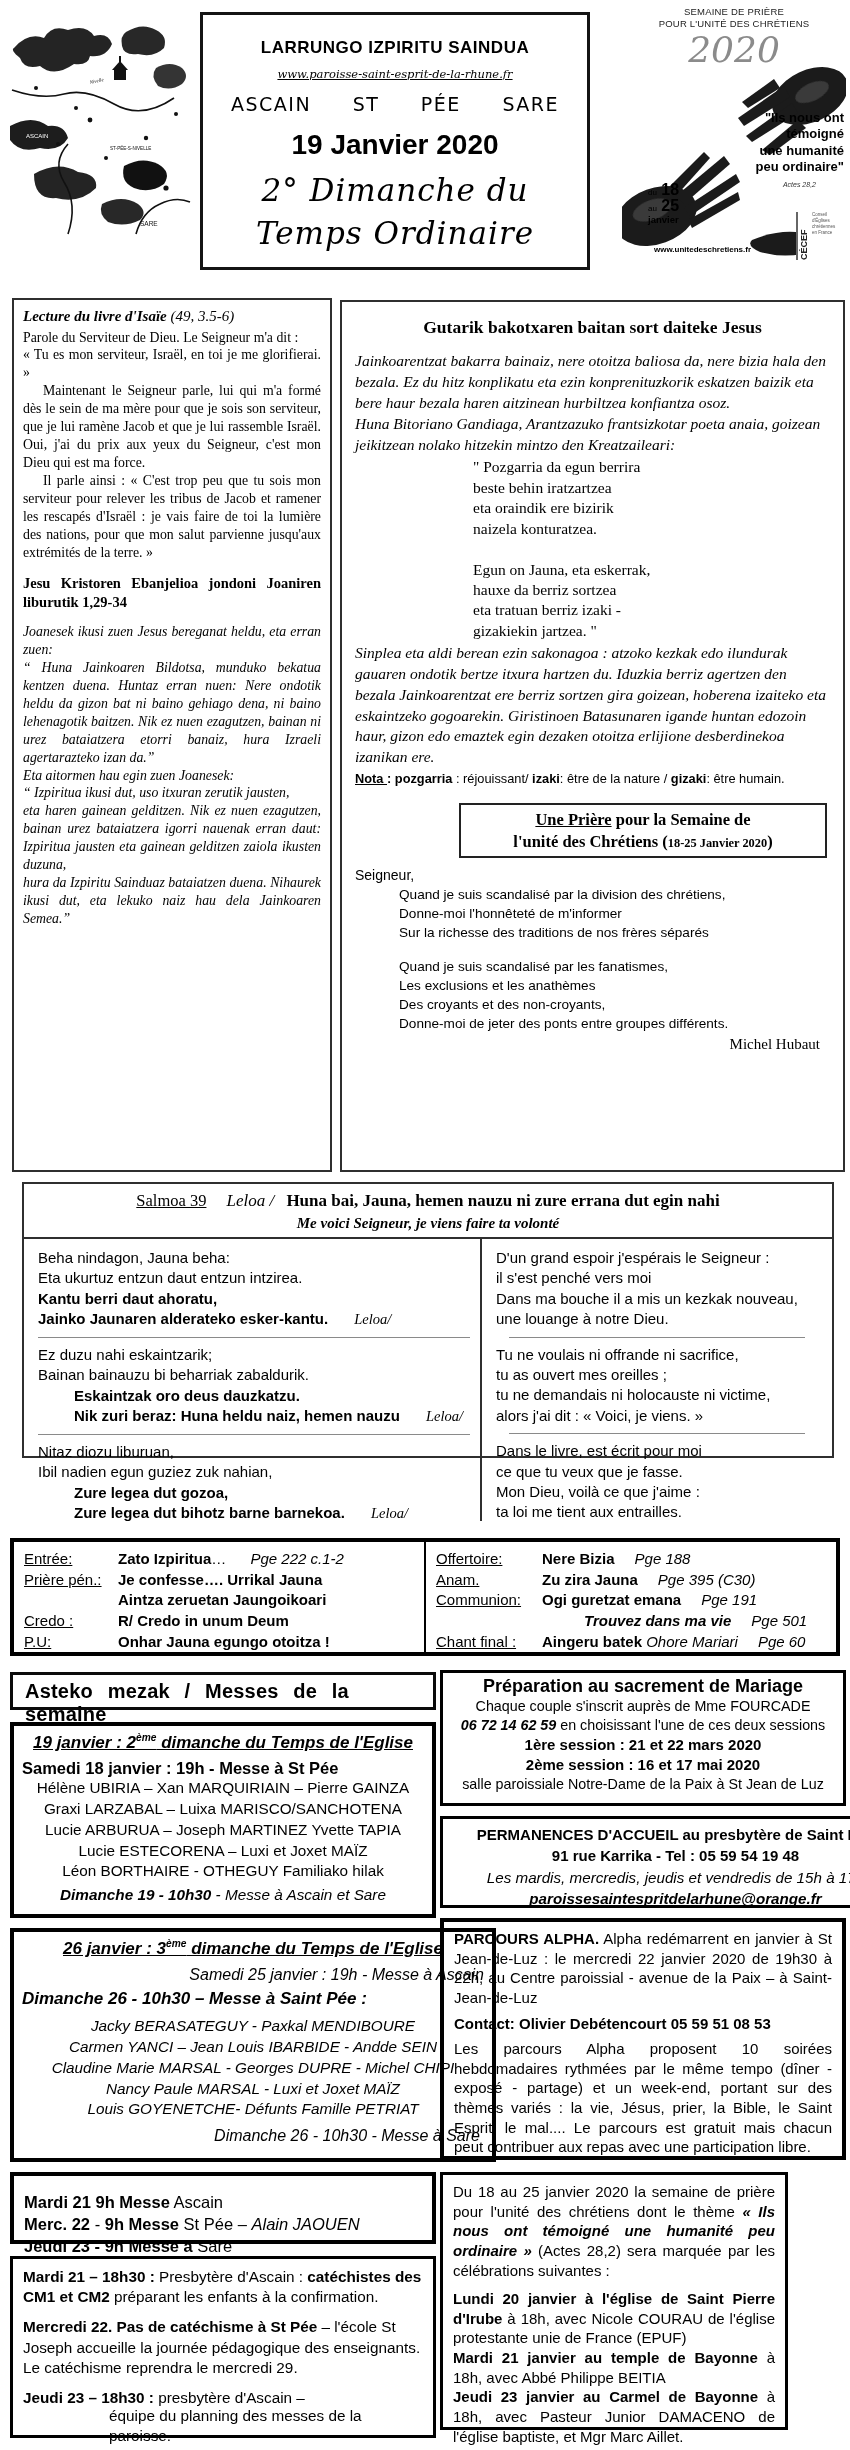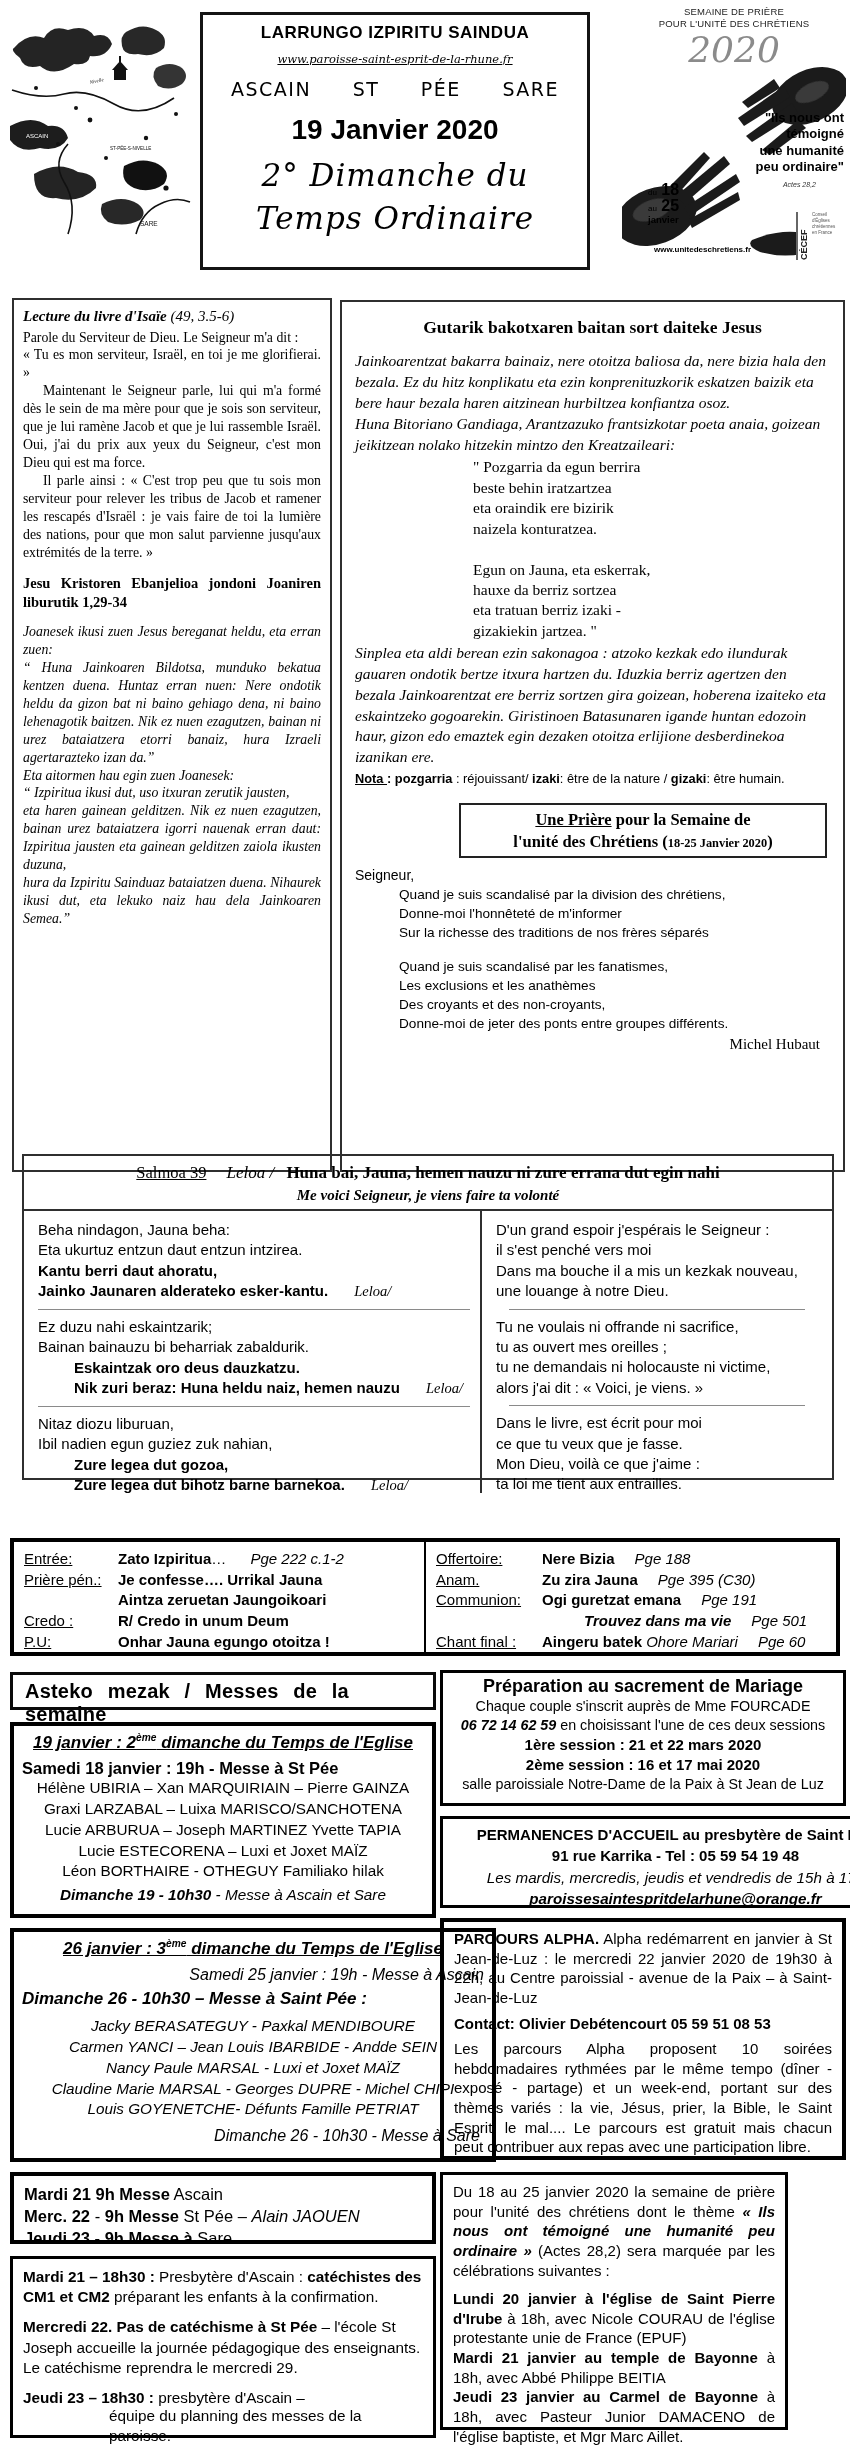--- a/index.html
+++ b/index.html
@@ -12,21 +12,21 @@
   .s-bi{font-weight:700;font-style:italic}
   .s-bu{font-weight:700;text-decoration:underline}
   .s-bs{font-weight:700;font-size:.75em}
   .s-h{font-weight:700;font-style:italic}
   .s-sup{font-weight:700;font-style:italic;vertical-align:super;font-size:.6em}
   .s-ig{font-style:italic;margin-left:20px}
 
   
   #map{left:6px;top:18px;width:188px;height:218px;}
   #hcenter{left:200px;top:12px;width:390px;height:258px;border:3px solid #141414;text-align:center;}
-  .hc-title{margin-top:8px;font-size:17px;font-weight:700;letter-spacing:.5px;}
+  .hc-title{margin-top:23px;font-size:17px;font-weight:700;letter-spacing:.5px;}
   .hc-url{margin-top:9px;font-size:11.5px;font-style:italic;text-decoration:underline;font-family:"DejaVu Serif",serif;}
   .hc-towns{margin-top:12px;font-size:19px;letter-spacing:1.5px;word-spacing:34px;font-family:"DejaVu Sans",sans-serif;}
   .hc-date{margin-top:14px;font-size:28px;font-weight:700;}
   .hc-script{margin-top:8px;font-size:31px;font-style:italic;font-family:"DejaVu Serif",serif;line-height:1.4;letter-spacing:1px;}
   #poster{left:622px;top:6px;width:224px;height:256px;}
   .po-head{font-size:9.5px;text-align:center;line-height:1.3;color:#222;letter-spacing:.2px;}
   .po-year{text-align:center;font-size:36px;font-style:italic;color:#8b8b8b;font-family:"DejaVu Serif",serif;line-height:1;margin-top:1px;}
   .po-hands{position:absolute;left:0;top:52px;width:224px;height:204px;}
   .po-quote{position:absolute;right:2px;top:104px;width:132px;text-align:right;font-weight:700;font-size:13px;line-height:1.25;}
   .po-ref{position:absolute;right:30px;top:175px;font-size:7px;font-style:italic;color:#333;}
@@ -53,21 +53,21 @@
   .poem-line{min-height:1.32em;}
   .nota{font-family:"Liberation Sans",sans-serif;font-size:12.8px;margin-top:2px;}
   .prayer-hbox{border:2px solid #222;width:352px;margin:16px 0 8px 104px;text-align:center;
                font-weight:700;font-size:16.5px;padding:4px 6px;line-height:1.3;}
   .prayer-open{font-family:"Liberation Sans",sans-serif;font-size:14px;}
   .prayer-line{font-family:"Liberation Sans",sans-serif;font-size:13.6px;margin-left:44px;line-height:1.42;}
   .stanza2{margin-top:14px;}
   .prayer-sig{font-family:"Liberation Serif",serif;text-align:right;font-size:15px;margin-right:10px;}
 
   
-  #psalm{left:22px;top:1154px;width:812px;height:326px;border:2px solid #2f2f2f;}
+  #psalm{left:22px;top:1182px;width:812px;height:276px;border:2px solid #2f2f2f;}
   .ps-head{padding:7px 10px 5px;border-bottom:2px solid #2f2f2f;font-family:"Liberation Serif",serif;}
   .ps-l1{text-align:center;font-size:16.5px;}
   .ps-label{text-decoration:underline;}
   .ps-leloa{font-style:italic;font-size:17px;margin:0 8px 0 16px;}
   .ps-ref{font-weight:700;font-size:17px;}
   .ps-l2{text-align:center;font-weight:700;font-style:italic;font-size:15px;margin-top:4px;}
   .ps-cols{display:flex;height:282px;}
   .ps-left{width:456px;padding:9px 10px 4px 14px;box-sizing:border-box;}
   .ps-right{flex:1;border-left:2px solid #2f2f2f;padding:9px 14px 4px;box-sizing:border-box;}
   .ps-verse{font-size:15px;line-height:1.36;}
@@ -93,21 +93,21 @@
   #box19{left:10px;top:1722px;width:426px;height:196px;border:4px solid #000;padding:6px 8px;text-align:center;}
   .mz-head{font-size:17px;text-decoration:underline;}
   .mz-samedi{text-align:left;font-weight:700;font-size:16.5px;margin-top:6px;}
   .mz-name{font-size:15.3px;line-height:1.37;}
   .mz-dim{font-size:15.3px;margin-top:4px;}
   #box26{left:10px;top:1928px;width:486px;height:234px;border:4px solid #000;padding:6px 8px;text-align:center;}
   .mz26-samedi{text-align:right;font-style:italic;font-size:16px;margin-top:7px;}
   .mz26-dim{text-align:left;font-weight:700;font-style:italic;font-size:17px;margin:5px 0 7px;}
   .mz26-name{font-style:italic;font-size:15.3px;line-height:1.37;}
   .mz26-dim2{text-align:right;font-style:italic;font-size:16px;margin-top:7px;padding-right:4px;}
-  #boxwk{left:10px;top:2172px;width:426px;height:72px;border:4px solid #000;padding:8px 10px;
+  #boxwk{left:10px;top:2172px;width:426px;height:72px;border:4px solid #000;padding:16px 10px;
          font-size:16.5px;line-height:1.33;}
   #boxcate{left:10px;top:2256px;width:426px;height:182px;border:3px solid #000;padding:8px 10px;
            font-size:15.3px;line-height:1.32;}
   .cate-p{margin:0 0 10px;}
   .cate-cont{padding-left:86px;margin-top:-2px;}
 
   
   #mariage{left:440px;top:1670px;width:406px;height:136px;border:3px solid #000;text-align:center;padding:3px 6px;}
   .mar-title{font-size:18px;font-weight:700;}
   .mar-l{font-size:14.3px;line-height:1.32;}
@@ -378,22 +378,22 @@
   <div class="mz-name">Léon BORTHAIRE - OTHEGUY Familiako hilak</div>
   <div class="mz-dim"><span class="s-bi">Dimanche 19 - 10h30</span><span class="s-i"> - Messe à Ascain et Sare</span></div>
 </div>
 
 <div id="box26" class="abs">
   <div class="mz-head"><span class="s-h">26 janvier :   3</span><span class="s-sup">ème</span><span class="s-h"> dimanche du Temps de l'Eglise</span></div>
   <div class="mz26-samedi">Samedi 25 janvier : 19h - Messe à Ascain</div>
   <div class="mz26-dim">Dimanche 26 - 10h30 – Messe à Saint Pée :</div>
   <div class="mz26-name">Jacky BERASATEGUY - Paxkal MENDIBOURE</div>
   <div class="mz26-name">Carmen YANCI – Jean Louis IBARBIDE - Andde SEIN</div>
+  <div class="mz26-name">Claudine Marie MARSAL  - Georges DUPRE - Michel CHIPI</div>
   <div class="mz26-name">Nancy Paule MARSAL - Luxi et Joxet MAÏZ</div>
-  <div class="mz26-name">Claudine Marie MARSAL  - Georges DUPRE - Michel CHIPI</div>
   <div class="mz26-name">Louis GOYENETCHE- Défunts Famille PETRIAT</div>
   <div class="mz26-dim2">Dimanche 26 - 10h30 - Messe à  Sare</div>
 </div>
 
 <div id="boxwk" class="abs">
   <div><span class="s-b">Mardi 21  9h Messe</span><span class="s-r"> Ascain</span></div>
   <div><span class="s-b">Merc. 22</span><span class="s-r"> - </span><span class="s-b">9h Messe</span><span class="s-r"> St Pée – </span><span class="s-i">Alain JAOUEN</span></div>
   <div><span class="s-b">Jeudi 23 -  9h Messe à</span><span class="s-r"> Sare</span></div>
 </div>
 

